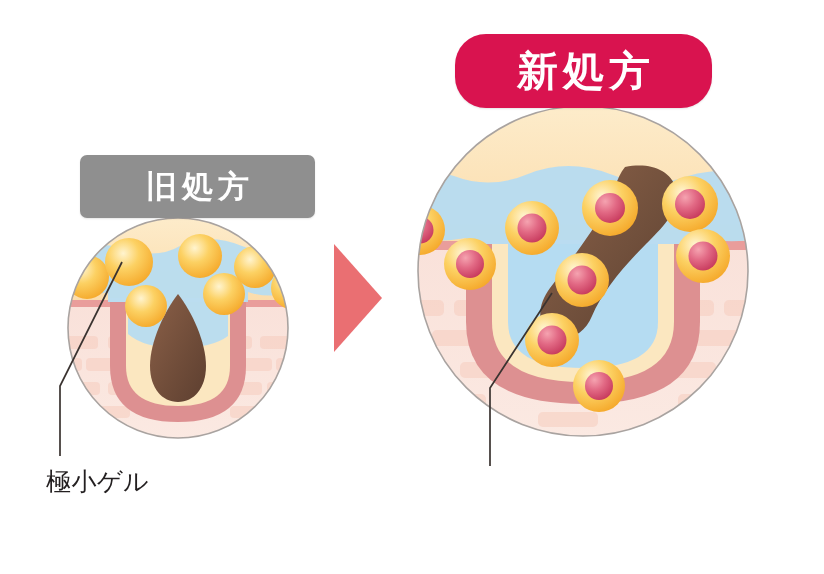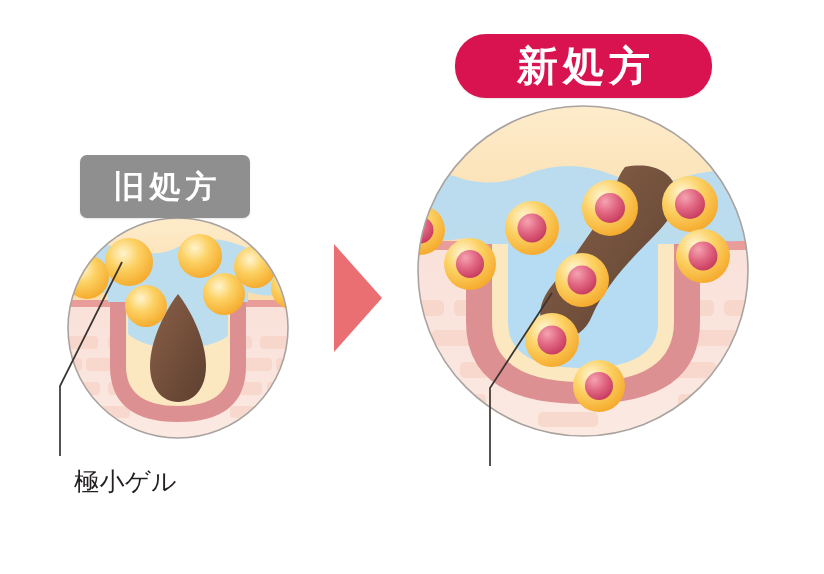--- a/index.html
+++ b/index.html
@@ -27,28 +27,28 @@
     justify-content: center;
     border-radius: 7px;
     color: #ffffff;
     font-weight: 700;
     letter-spacing: 5px;
     text-indent: 5px;
     user-select: none;
   }
   .badge-old {
     left: 80px; top: 155px;
-    width: 170px; height: 63px;
+    width: 235px; height: 63px;
     background: #8f8f8f;
     font-size: 31px;
     box-shadow: 0 1px 2px rgba(0,0,0,.10);
   }
   .badge-new {
     left: 455px; top: 34px;
-    width: 257px; height: 64px;
+    width: 257px; height: 74px;
     background: #d9134f;
     font-size: 41px;
     box-shadow: 0 1px 2px rgba(0,0,0,.10);
     border-radius: 31px;
   }
 
   
   .circ-wrap { position: absolute; }
   .circ-wrap svg { display: block; }
 
@@ -63,21 +63,20 @@
   }
 
   
   .caption {
     position: absolute;
     font-size: 25px;
     line-height: 34px;
     color: #231f20;
     white-space: nowrap;
     letter-spacing: .5px;
-    margin-left: 28px;
   }
   .cap-left { left: 46px; top: 464px; }
   .cap-right { left: 424px; top: 474px; text-align: left; }
   .cap-pink { color: #d9295a; display: block; }
   .cap-black { color: #231f20; display: block; }
 
   
   #leaders {
     position: absolute;
     left: 0; top: 0;

